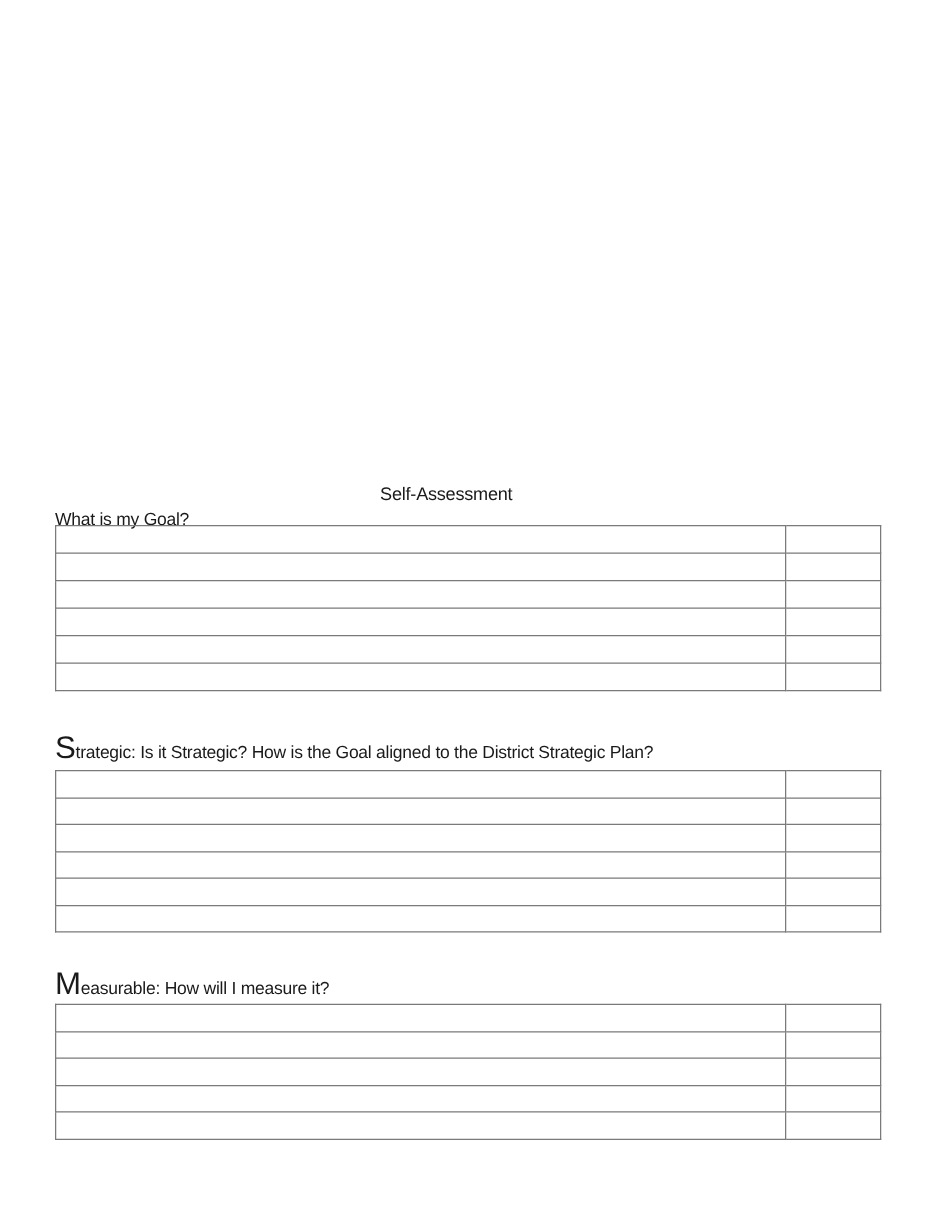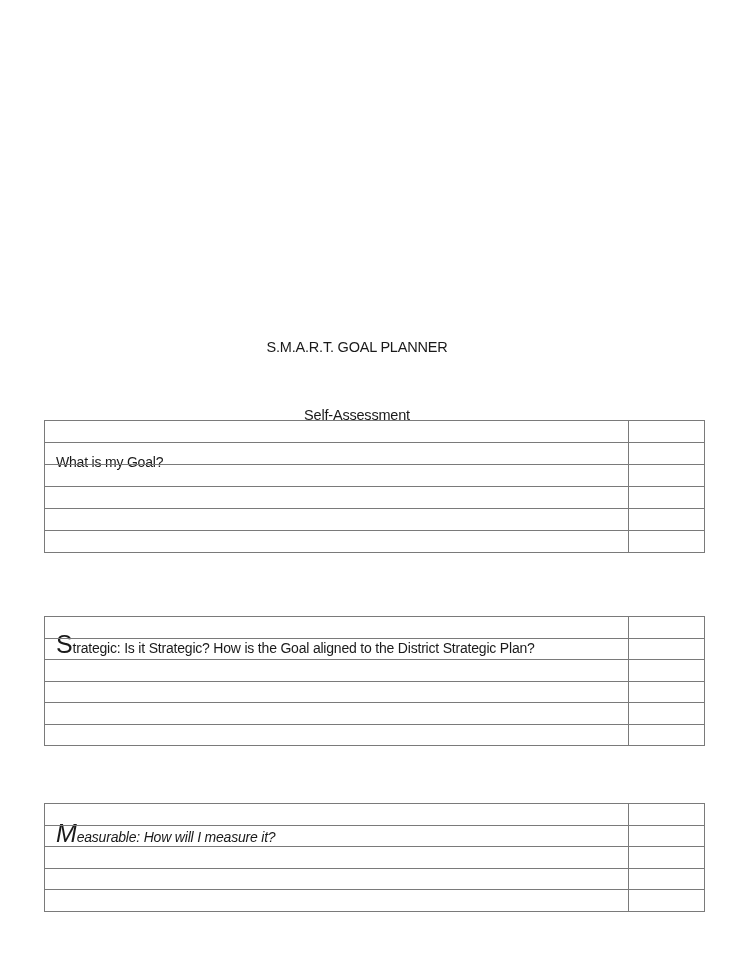--- a/index.html
+++ b/index.html
@@ -1,35 +1,34 @@
 <!DOCTYPE html>
 <html><head>
   <meta charset="utf-8">
   <style>
     html, body { margin: 0; padding: 0; background: #ffffff; }
     body { width: 749px; height: 970px; position: relative; overflow: hidden;
            font-family: "Liberation Sans", "DejaVu Sans", sans-serif; color: #1a1a1a; }
     .title-block { position: absolute; left: 0; top: 338px; width: 714px; text-align: center; }
     .title { font-size: 14.5px; line-height: 19px; letter-spacing: -0.2px; }
     .subtitle { font-size: 14.5px; line-height: 21px; letter-spacing: -0.2px; margin-top: 48px; }
-    .section-label { position: absolute; left: 56px; font-size: 14px; letter-spacing: -0.2px; white-space: nowrap; margin-top: 46px; }
+    .section-label { position: absolute; left: 44px; font-size: 14px; letter-spacing: -0.2px; white-space: nowrap; }
     .section-label .big { font-size: 25px; line-height: 1; }
     .grid { position: absolute; left: 44px; width: 660px; border-collapse: collapse; table-layout: fixed; }
     .grid td { border: 1px solid #7a7a7a; padding: 0; }
     .grid td.main { width: 583px; }
     .grid td.side { width: 75px; }
     .grid tr.r22 td { height: 21px; }
     .grid tr.r21 td { height: 20.5px; }
     .field-input { width: 100%; height: 100%; border: none; outline: none; background: transparent; display: block; box-sizing: border-box; }
   </style>
 </head>
 <body>
 
 <div class="title-block">
-  <div class="title">S.M.A.R.T. GOAL PLANNER</div>
   <div class="subtitle">Self-Assessment</div>
 </div>
 
 <div class="section-label" style="top:400px;">
   <span class="big"></span><span>What is my Goal?</span>
 </div>
 <table class="grid" style="top:420px;">
   <tbody>
       <tr class="r22">
         <td class="main">
@@ -107,21 +106,21 @@
       </tr>
   <tr class="r21">
         <td class="main">
           <input class="field-input" style="">
         </td>
         <td class="side"></td>
       </tr>
 </tbody>
   </table>
 
-<div class="section-label" style="top:775px;font-style:italic;">
+<div class="section-label" style="top:775px;">
   <span class="big">M</span><span>easurable: How will I measure it?</span>
 </div>
 <table class="grid" style="top:803px;">
   <tbody>
       <tr class="r21">
         <td class="main">
           <input class="field-input" style="">
         </td>
         <td class="side"></td>
       </tr>

